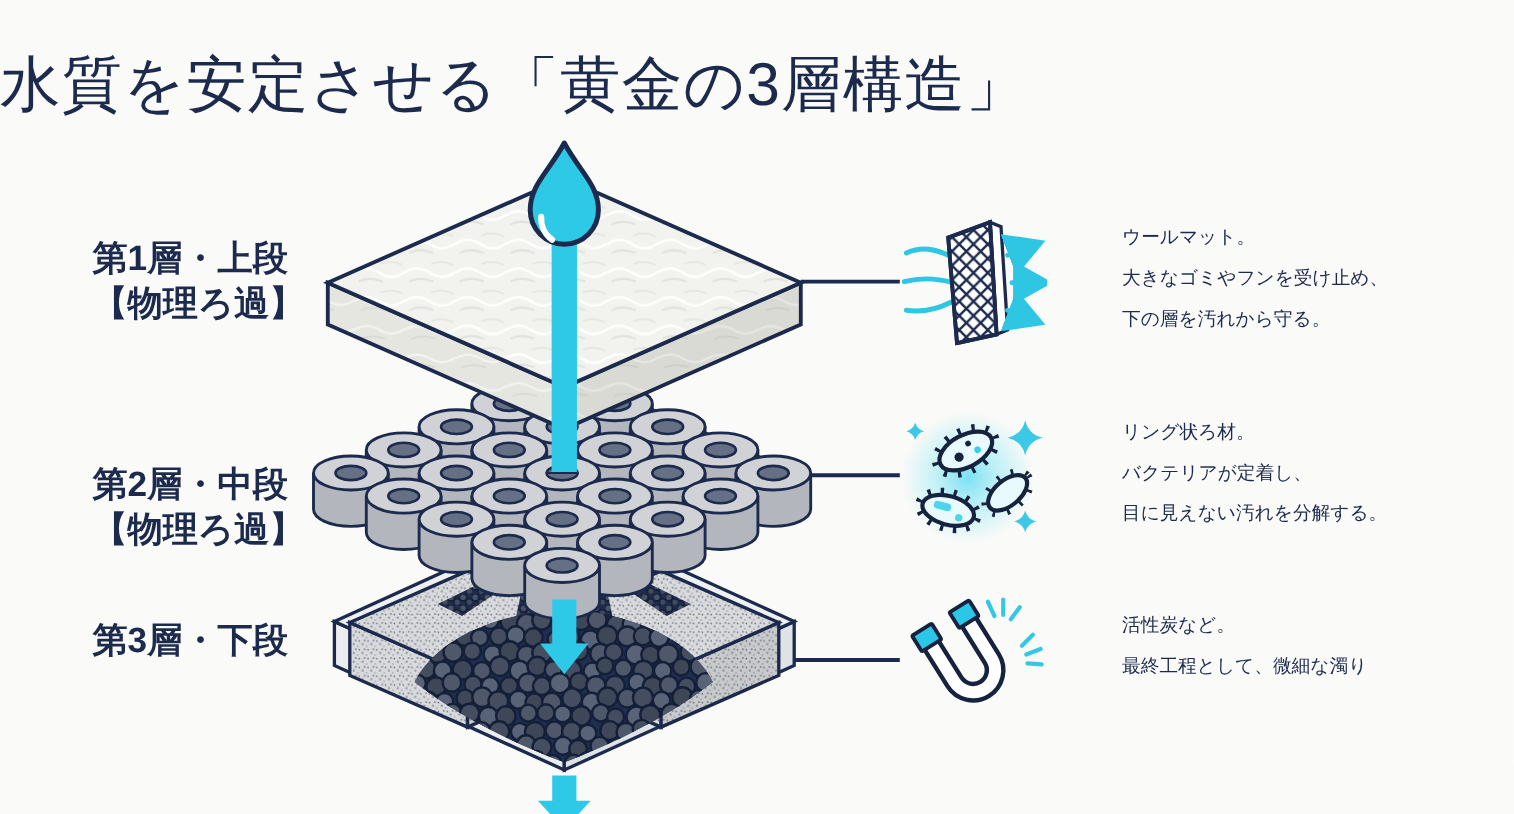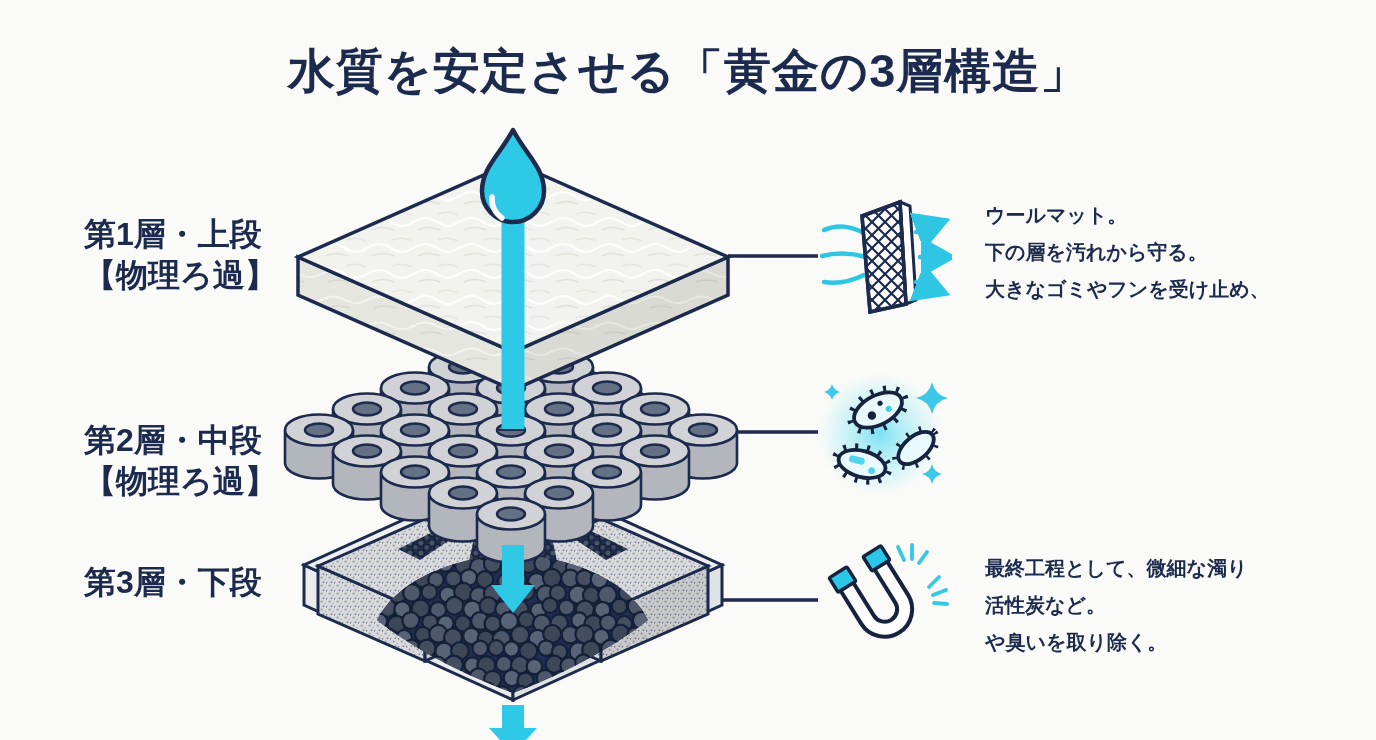--- a/index.html
+++ b/index.html
@@ -1,21 +1,21 @@
 <!DOCTYPE html>
 <html lang="ja"><head>
 <meta charset="utf-8">
 <style>
   html,body{margin:0;padding:0}
   .canvas{position:relative;width:1376px;height:740px;background:#fafaf8;overflow:hidden;
           font-family:"Liberation Sans","DejaVu Sans",sans-serif;color:#1c2a4d}
-  .title{position:absolute;top:40px;left:0;width:100%;text-align:center;
-         font-size:47px;font-weight:700;letter-spacing:1px}
+  .title{position:absolute;top:40px;left:0;width:100%;text-align:left;
+         font-size:55px;font-weight:400;letter-spacing:1px}
   .side-label{position:absolute;left:84px;font-size:32px;font-weight:800;line-height:41px;white-space:nowrap}
-  .desc{position:absolute;left:985px;font-size:20px;font-weight:700;line-height:37px;white-space:nowrap}
+  .desc{position:absolute;left:1020px;font-size:17px;font-weight:400;line-height:37px;white-space:nowrap}
   .icon{position:absolute}
   svg{display:block}
 </style>
 </head>
 <body>
 
 <div class="canvas">
 
   <div class="title">水質を安定させる「黄金の3層構造」</div>
 
@@ -474,22 +474,22 @@
       <polygon points="42,20 80,6 86,108 50,116" fill="url(#mesh)" stroke="#1c2a4d" stroke-width="3.5"></polygon>
       <g stroke="#2fc6e4" stroke-width="4.5" fill="none" stroke-linecap="round">
         <path d="M96,36 L122,26" marker-end="url(#ah)"></path>
         <path d="M100,61 L128,61" marker-end="url(#ah)"></path>
         <path d="M96,86 L122,96" marker-end="url(#ah)"></path>
       </g>
     </svg>
   </div>
   <div class="desc" style="top:197px">
     <span style="display:block">ウールマット。</span>
+    <span style="display:block">大きなゴミやフンを受け止め、</span>
     <span style="display:block">下の層を汚れから守る。</span>
-    <span style="display:block">大きなゴミやフンを受け止め、</span>
   </div>
 
   <div class="icon" style="left:816px;top:366px">
     <svg width="136" height="134" viewBox="0 0 136 134">
       <defs>
         <radialGradient id="glow" cx="50%" cy="50%" r="50%">
           <stop offset="0%" stop-color="#4fd8f1" stop-opacity="0.75"></stop>
           <stop offset="55%" stop-color="#8ee9f6" stop-opacity="0.45"></stop>
           <stop offset="100%" stop-color="#8ee9f6" stop-opacity="0"></stop>
         </radialGradient>
@@ -512,38 +512,42 @@
         <ellipse cx="100" cy="82" rx="24.5" ry="15" fill="none" stroke="#16233f" stroke-width="5.5" stroke-dasharray="2.5 11"></ellipse>
         <ellipse cx="100" cy="82" rx="21" ry="11.5" fill="#e8fafd" stroke="#16233f" stroke-width="3.8"></ellipse>
       </g>
       <g fill="#3cc9e8">
         <path d="M116,16 Q119,29 132,32 Q119,35 116,48 Q113,35 100,32 Q113,29 116,16 Z"></path>
         <path d="M16,18 Q17.8,24.2 24,26 Q17.8,27.8 16,34 Q14.2,27.8 8,26 Q14.2,24.2 16,18 Z"></path>
         <path d="M116,98 Q118,106 126,108 Q118,110 116,118 Q114,110 106,108 Q114,106 116,98 Z"></path>
       </g>
     </svg>
   </div>
+  <div class="desc" style="top:374px">
+    <span style="display:block">リング状ろ材。</span>
+    <span style="display:block">バクテリアが定着し、</span>
+    <span style="display:block">目に見えない汚れを分解する。</span>
+  </div>
 
   <div class="icon" style="left:822px;top:540px">
     <svg width="130" height="130" viewBox="0 0 130 130">
       <g transform="rotate(-32 62 72)">
         <path d="M44,31 L44,70 A20,20 0 0 0 84,70 L84,31" fill="none" stroke="#16233f" stroke-width="19"></path>
         <path d="M44,31 L44,70 A20,20 0 0 0 84,70 L84,31" fill="none" stroke="#ffffff" stroke-width="11"></path>
         <rect x="33.5" y="14" width="21" height="17" rx="1.5" fill="#2bc7e8" stroke="#16233f" stroke-width="3.5"></rect>
         <rect x="73.5" y="14" width="21" height="17" rx="1.5" fill="#2bc7e8" stroke="#16233f" stroke-width="3.5"></rect>
       </g>
       <g stroke="#35c8e4" stroke-width="3.8" stroke-linecap="round">
         <line x1="82" y1="20" x2="76" y2="7"></line>
         <line x1="90" y1="19" x2="90" y2="5"></line>
         <line x1="97" y1="23" x2="105" y2="12"></line>
         <line x1="107" y1="47" x2="117" y2="37"></line>
         <line x1="111" y1="55" x2="124" y2="50"></line>
         <line x1="112" y1="63" x2="125" y2="64"></line>
       </g>
     </svg>
   </div>
   <div class="desc" style="top:550px">
+    <span style="display:block">活性炭など。</span>
     <span style="display:block">最終工程として、微細な濁り</span>
-    <span style="display:block">活性炭など。</span>
-    <span style="display:block">や臭いを取り除く。</span>
   </div>
 
 </div>
 
 </body></html>

